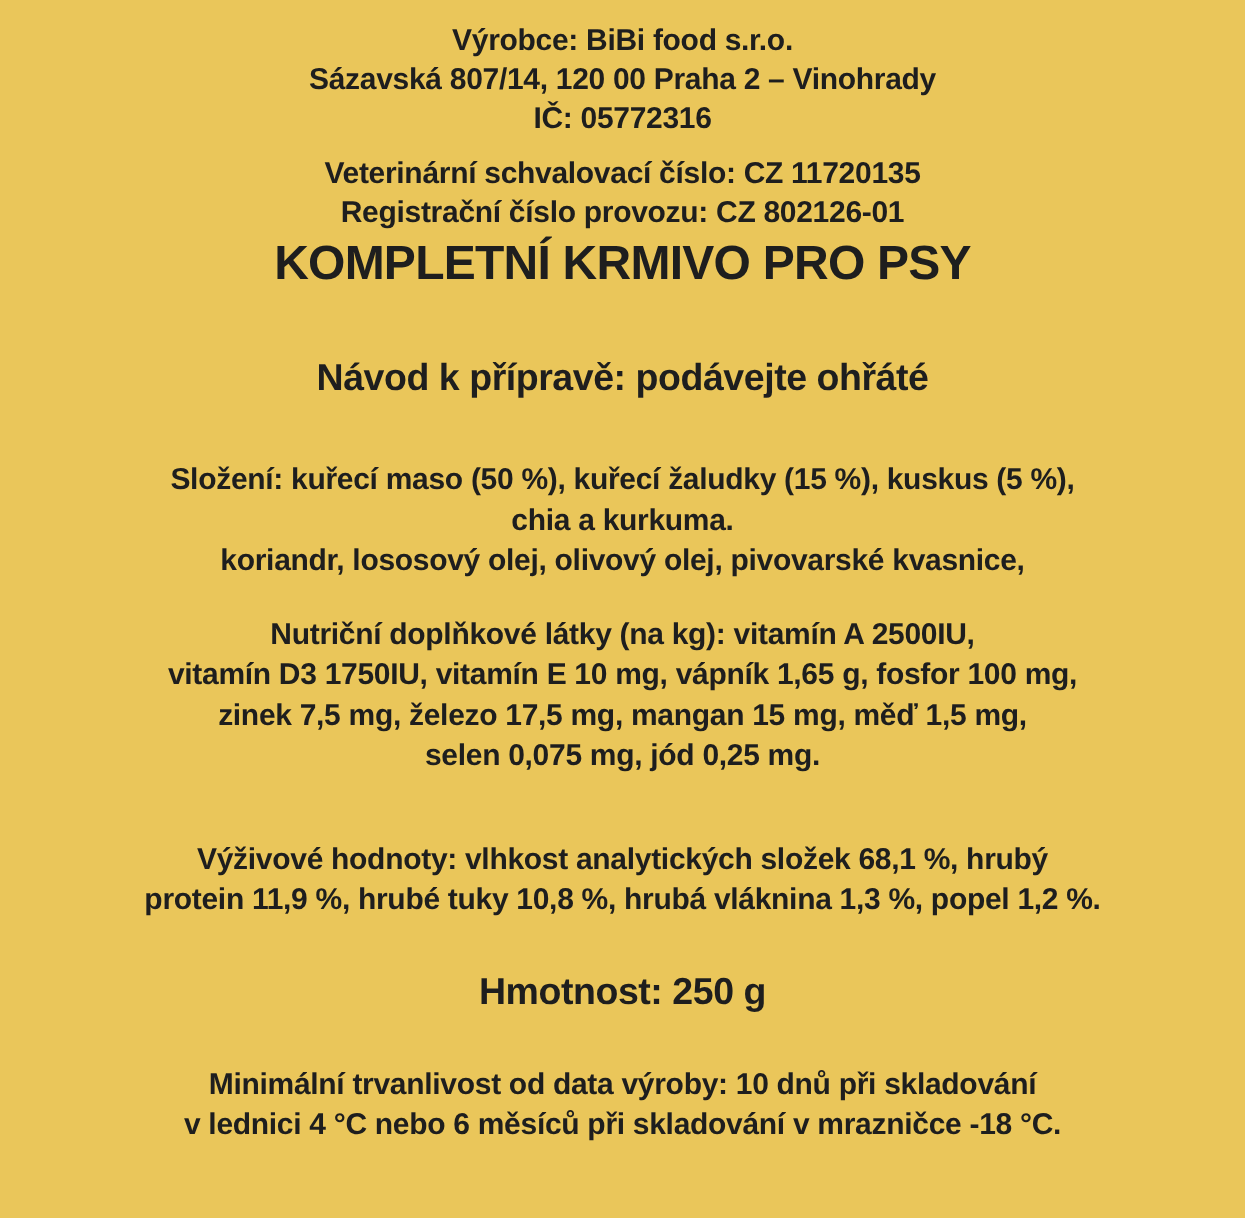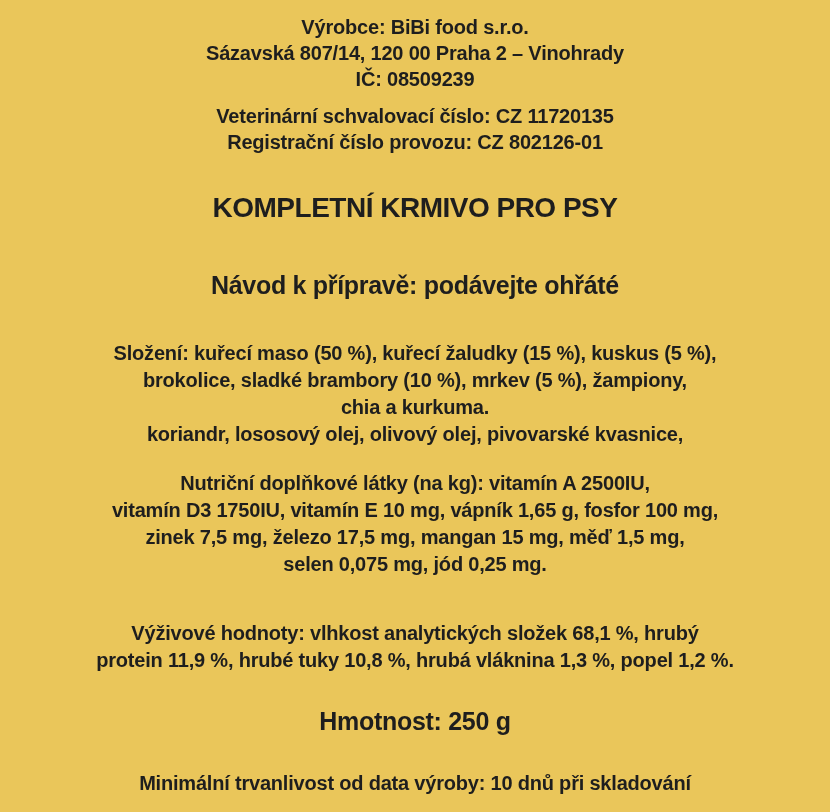--- a/index.html
+++ b/index.html
@@ -26,22 +26,21 @@
   }
   .producer .line,
   .registration .line {
     font-size: 20px;
     line-height: 26px;
   }
   .registration {
     margin-top: 11px;
   }
   .title {
-    margin-top: 33px;
-    font-size: 28px;
+    font-size: 32px;
     line-height: 40px;
     letter-spacing: -0.5px;
   }
   .preparation {
     margin-top: 42px;
     font-size: 25px;
     line-height: 30px;
     letter-spacing: -0.3px;
   }
   .para .line {
@@ -60,50 +59,50 @@
   .shelf-life  { margin-top: 34px; }
 </style>
 </head>
 <body style="background-color: rgb(234, 198, 90); color: rgb(30, 30, 30);">
 
 <div class="label">
 
   <div class="producer">
     <div class="line">Výrobce: BiBi food s.r.o.</div>
     <div class="line">Sázavská 807/14, 120 00 Praha 2 – Vinohrady</div>
-    <div class="line">IČ: 08509239</div>
+    <div class="line">IČ: 05772316</div>
   </div>
 
   <div class="registration">
     <div class="line">Veterinární schvalovací číslo: CZ 11720135</div>
     <div class="line">Registrační číslo provozu: CZ 802126-01</div>
   </div>
 
   <div class="title">KOMPLETNÍ KRMIVO PRO PSY</div>
 
   <div class="preparation">Návod k přípravě: podávejte ohřáté</div>
 
   <div class="para ingredients">
     <div class="line">Složení: kuřecí maso (50 %), kuřecí žaludky (15 %), kuskus (5 %),</div>
-    <div class="line">brokolice, sladké brambory (10 %), mrkev (5 %), žampiony,</div>
     <div class="line">chia a kurkuma.</div>
     <div class="line">koriandr, lososový olej, olivový olej, pivovarské kvasnice,</div>
   </div>
 
   <div class="para additives">
     <div class="line">Nutriční doplňkové látky (na kg): vitamín A 2500IU,</div>
     <div class="line">vitamín D3 1750IU, vitamín E 10 mg, vápník 1,65 g, fosfor 100 mg,</div>
     <div class="line">zinek 7,5 mg, železo 17,5 mg, mangan 15 mg, měď 1,5 mg,</div>
     <div class="line">selen 0,075 mg, jód 0,25 mg.</div>
   </div>
 
   <div class="para analysis">
     <div class="line">Výživové hodnoty: vlhkost analytických složek 68,1 %, hrubý</div>
     <div class="line">protein 11,9 %, hrubé tuky 10,8 %, hrubá vláknina 1,3 %, popel 1,2 %.</div>
   </div>
 
   <div class="weight">Hmotnost: 250 g</div>
 
   <div class="para shelf-life">
     <div class="line">Minimální trvanlivost od data výroby: 10 dnů při skladování</div>
+    <div class="line">v lednici 4 °C nebo 6 měsíců při skladování v mrazničce -18 °C.</div>
   </div>
 
 </div>
 
 </body></html>

